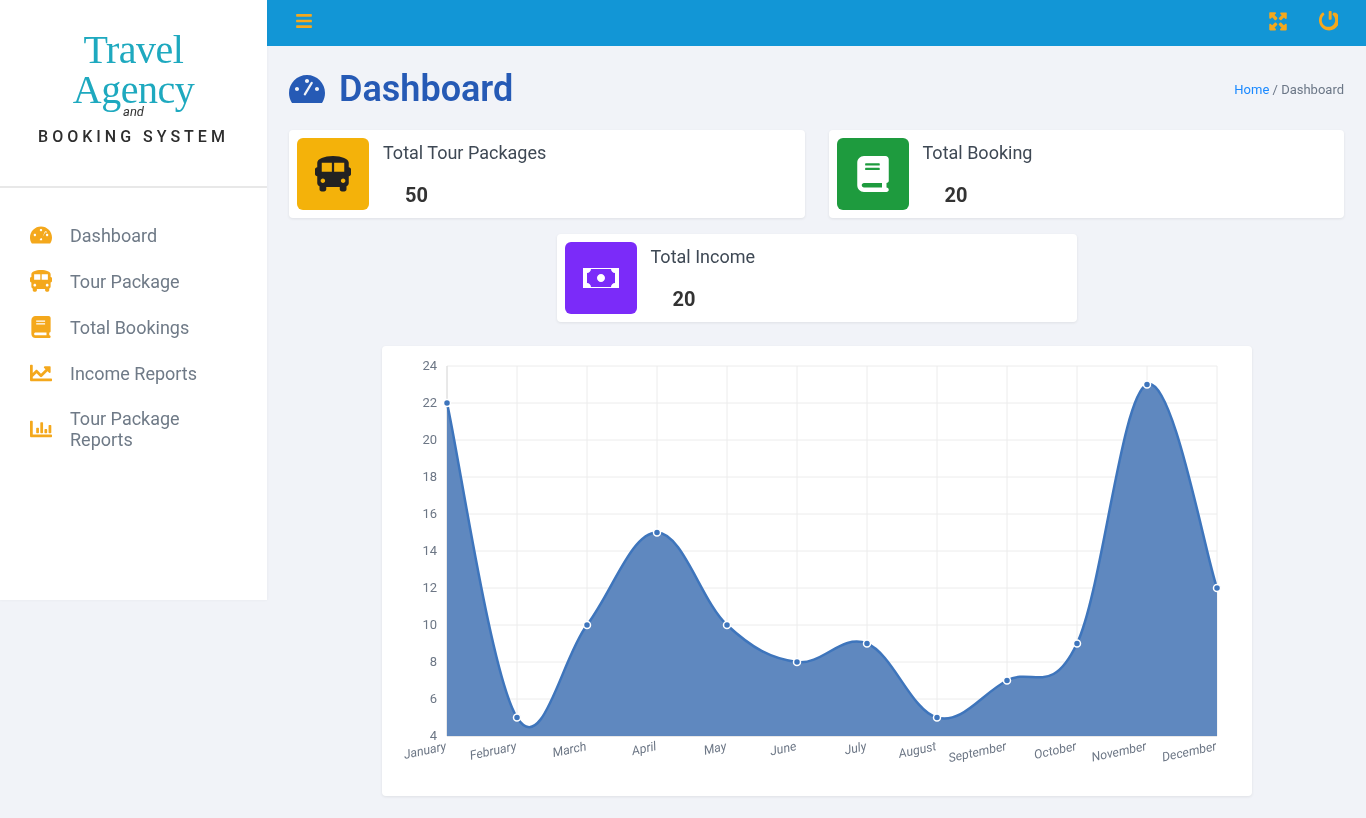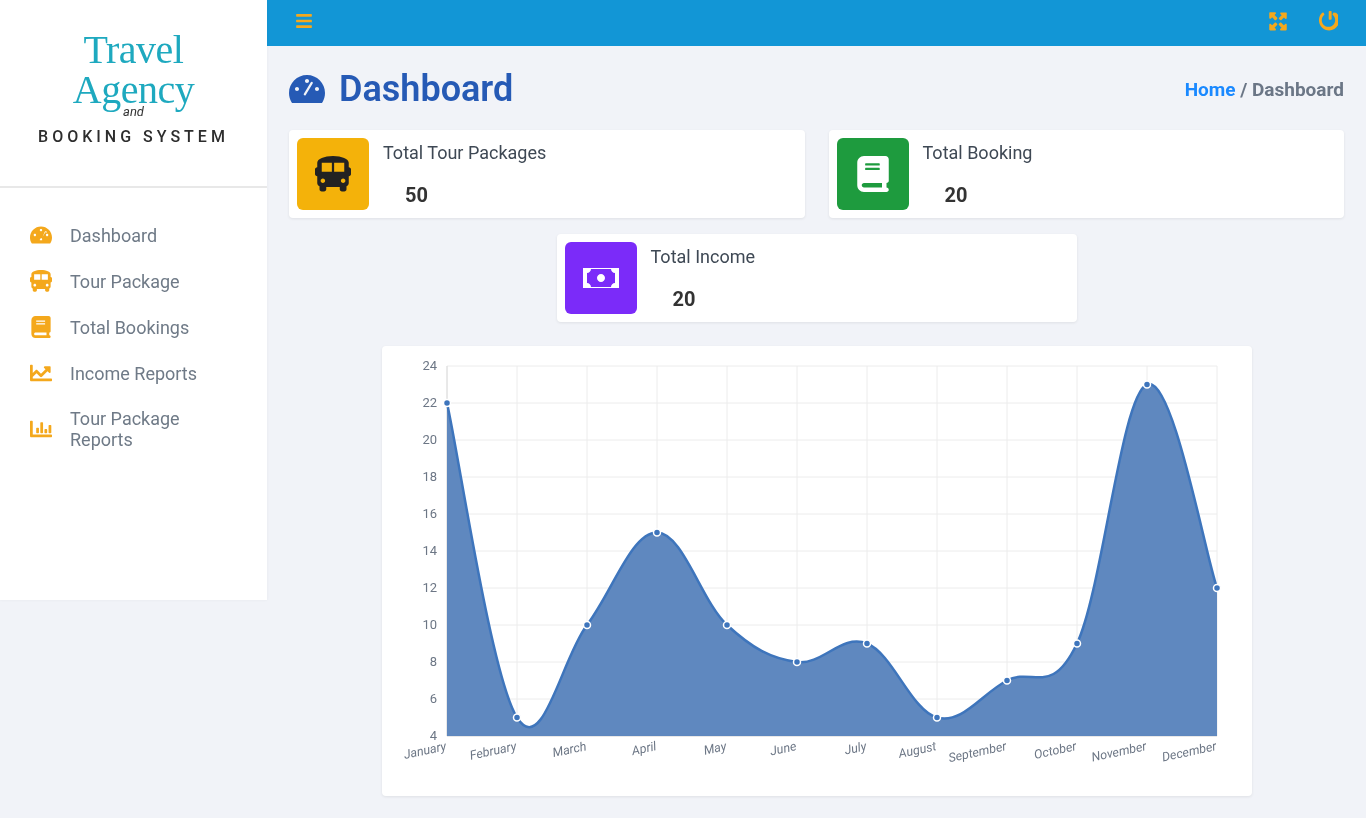--- a/index.html
+++ b/index.html
@@ -127,23 +127,22 @@
       display: flex;
       align-items: center;
       gap: 14px;
       font-size: 36px;
       font-weight: 600;
       color: #265ab5;
     }
     .page-title svg { width: 36px; height: 36px; fill: currentColor; }
 
     .breadcrumb {
-      font-size: 19px;
+      font-size: 13px;
       color: #6b7686;
-      font-weight: bold;
     }
     .breadcrumb a { color: #1a89ff; text-decoration: none; }
 
     .stat-row {
       display: flex;
       gap: 24px;
       margin-bottom: 16px;
     }
 
     .stat-card {

